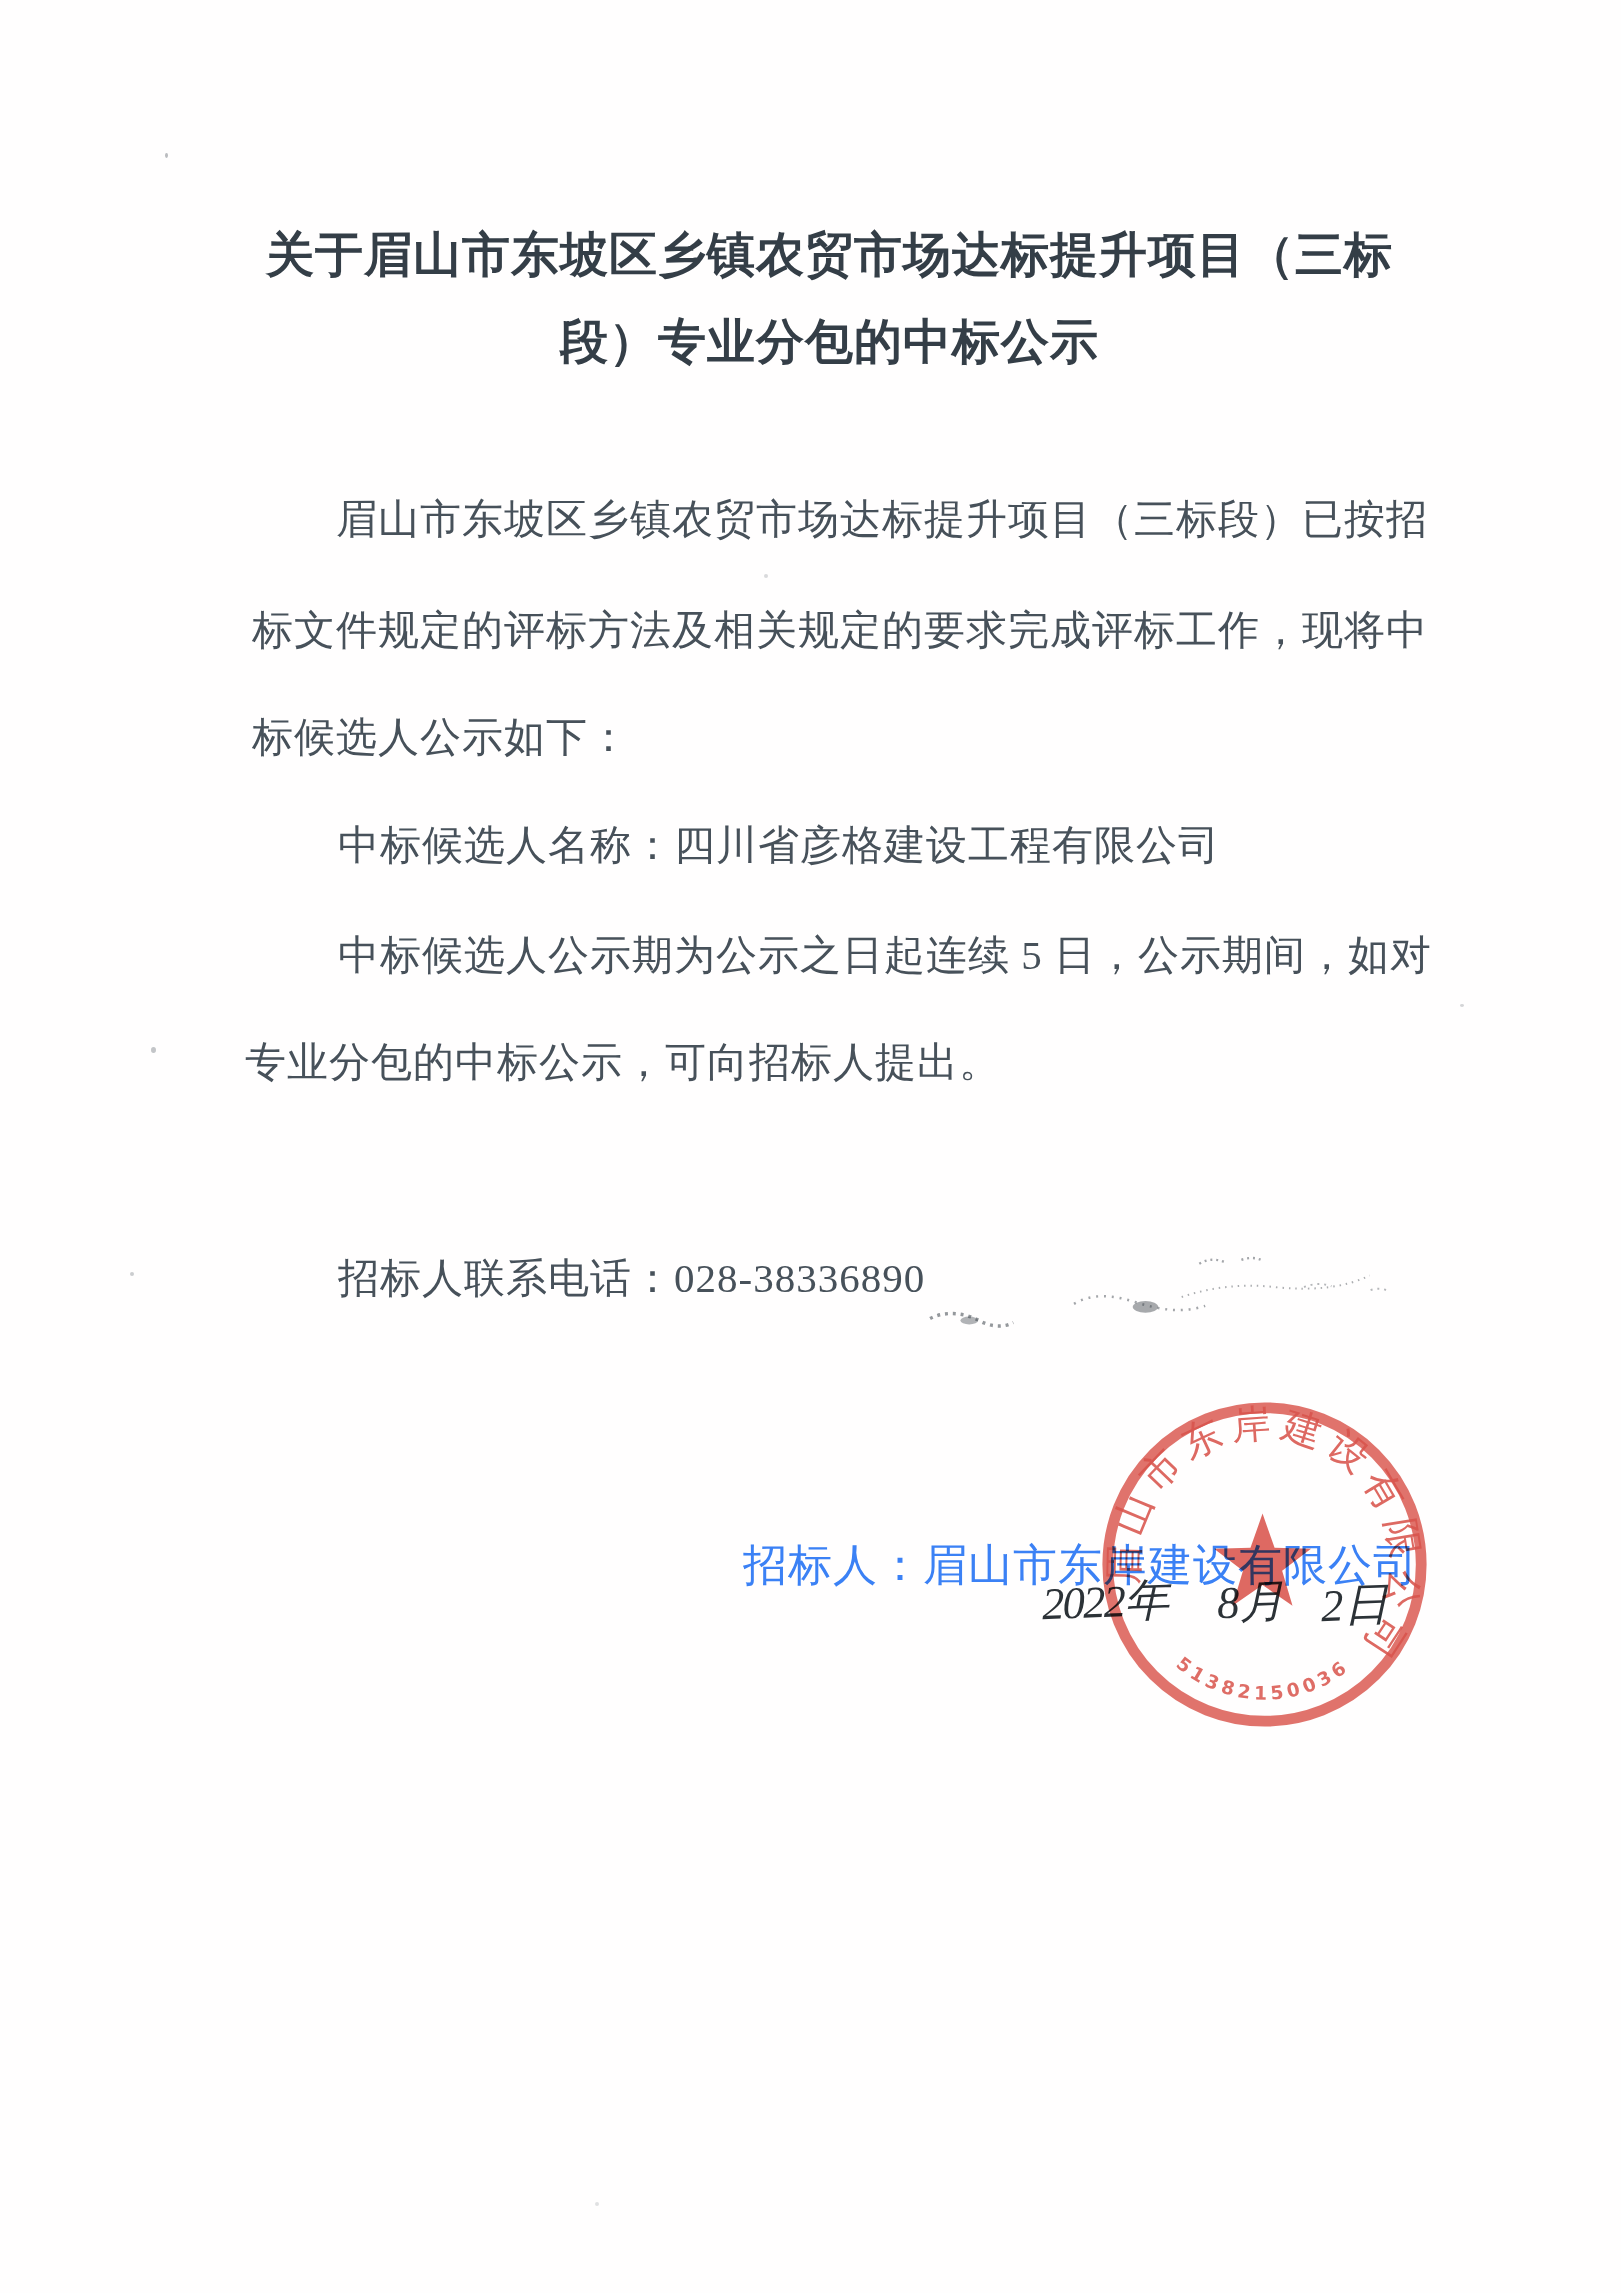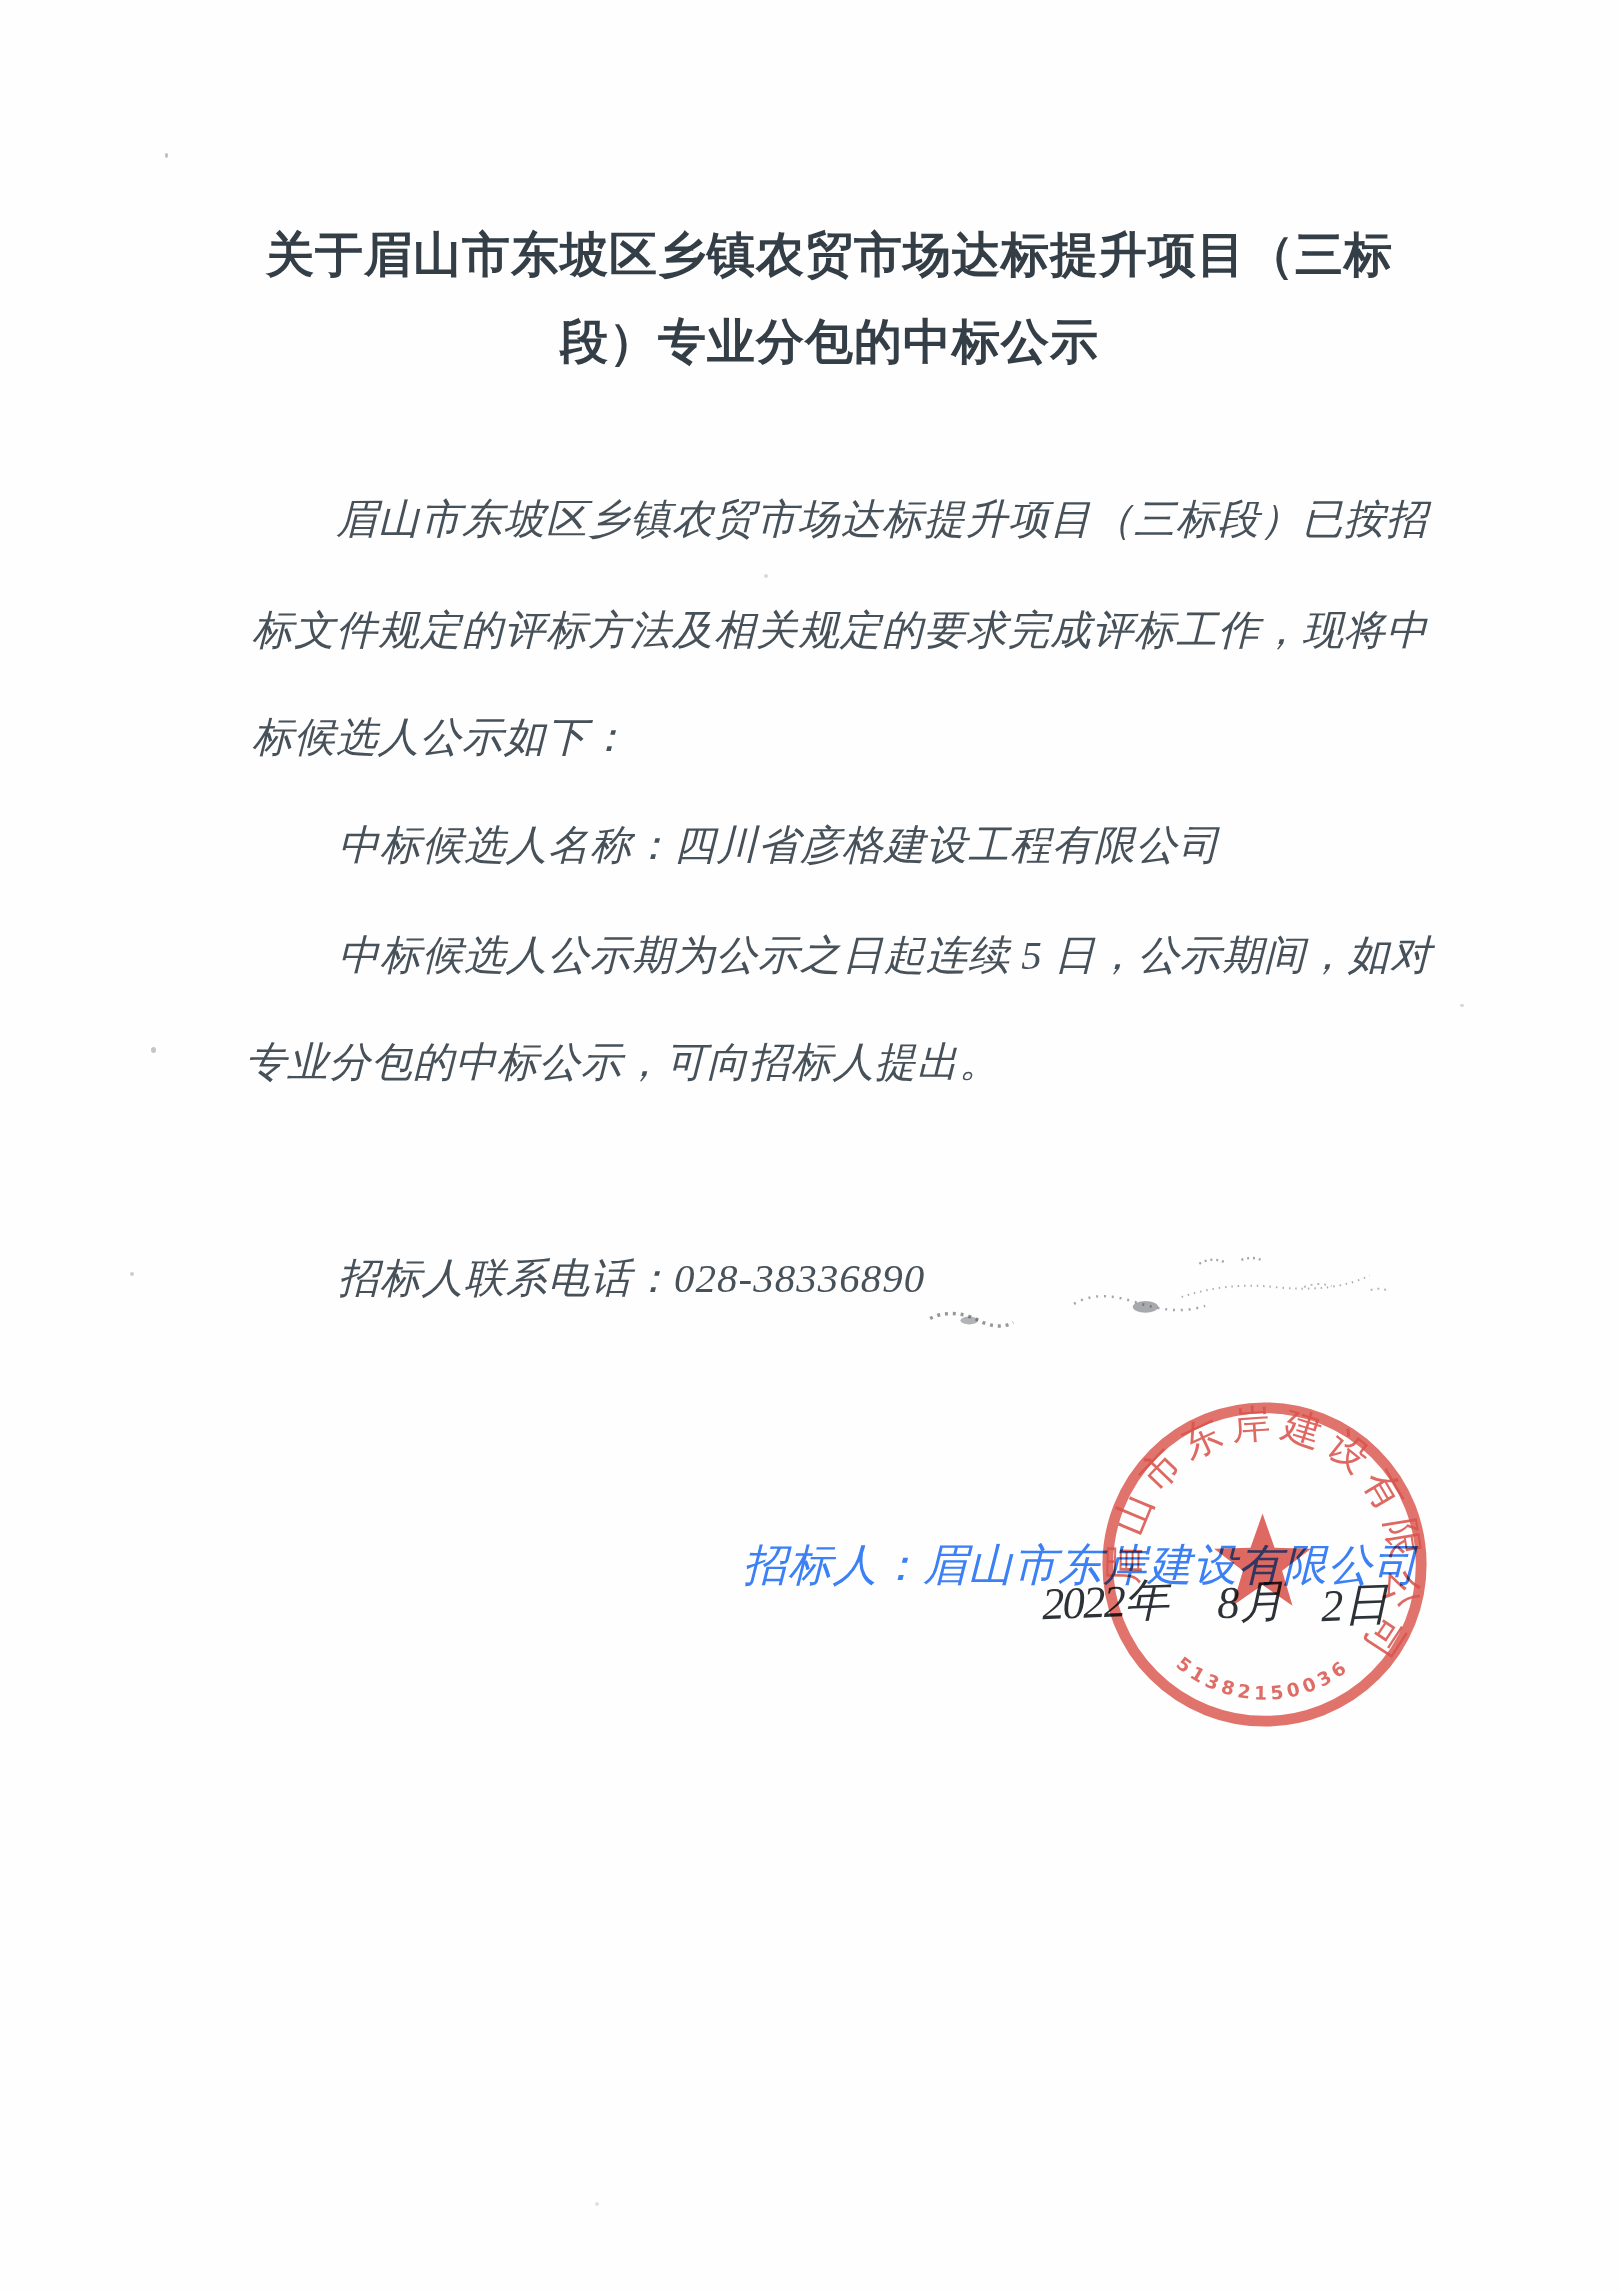--- a/index.html
+++ b/index.html
@@ -10,21 +10,20 @@
     overflow:hidden;
     font-family:"Liberation Serif","DejaVu Serif",serif;
   }
   .line{
     position:absolute;
     white-space:nowrap;
     color:#47515a;
     font-size:41px;
     line-height:1;
     letter-spacing:1px;
-    font-style:italic;
   }
   .title-line{
     position:absolute;
     left:0;width:1621px;
     text-align:center;
     color:#343e47;
     font-weight:700;
     font-size:48px;
     line-height:1;
     letter-spacing:1px;

